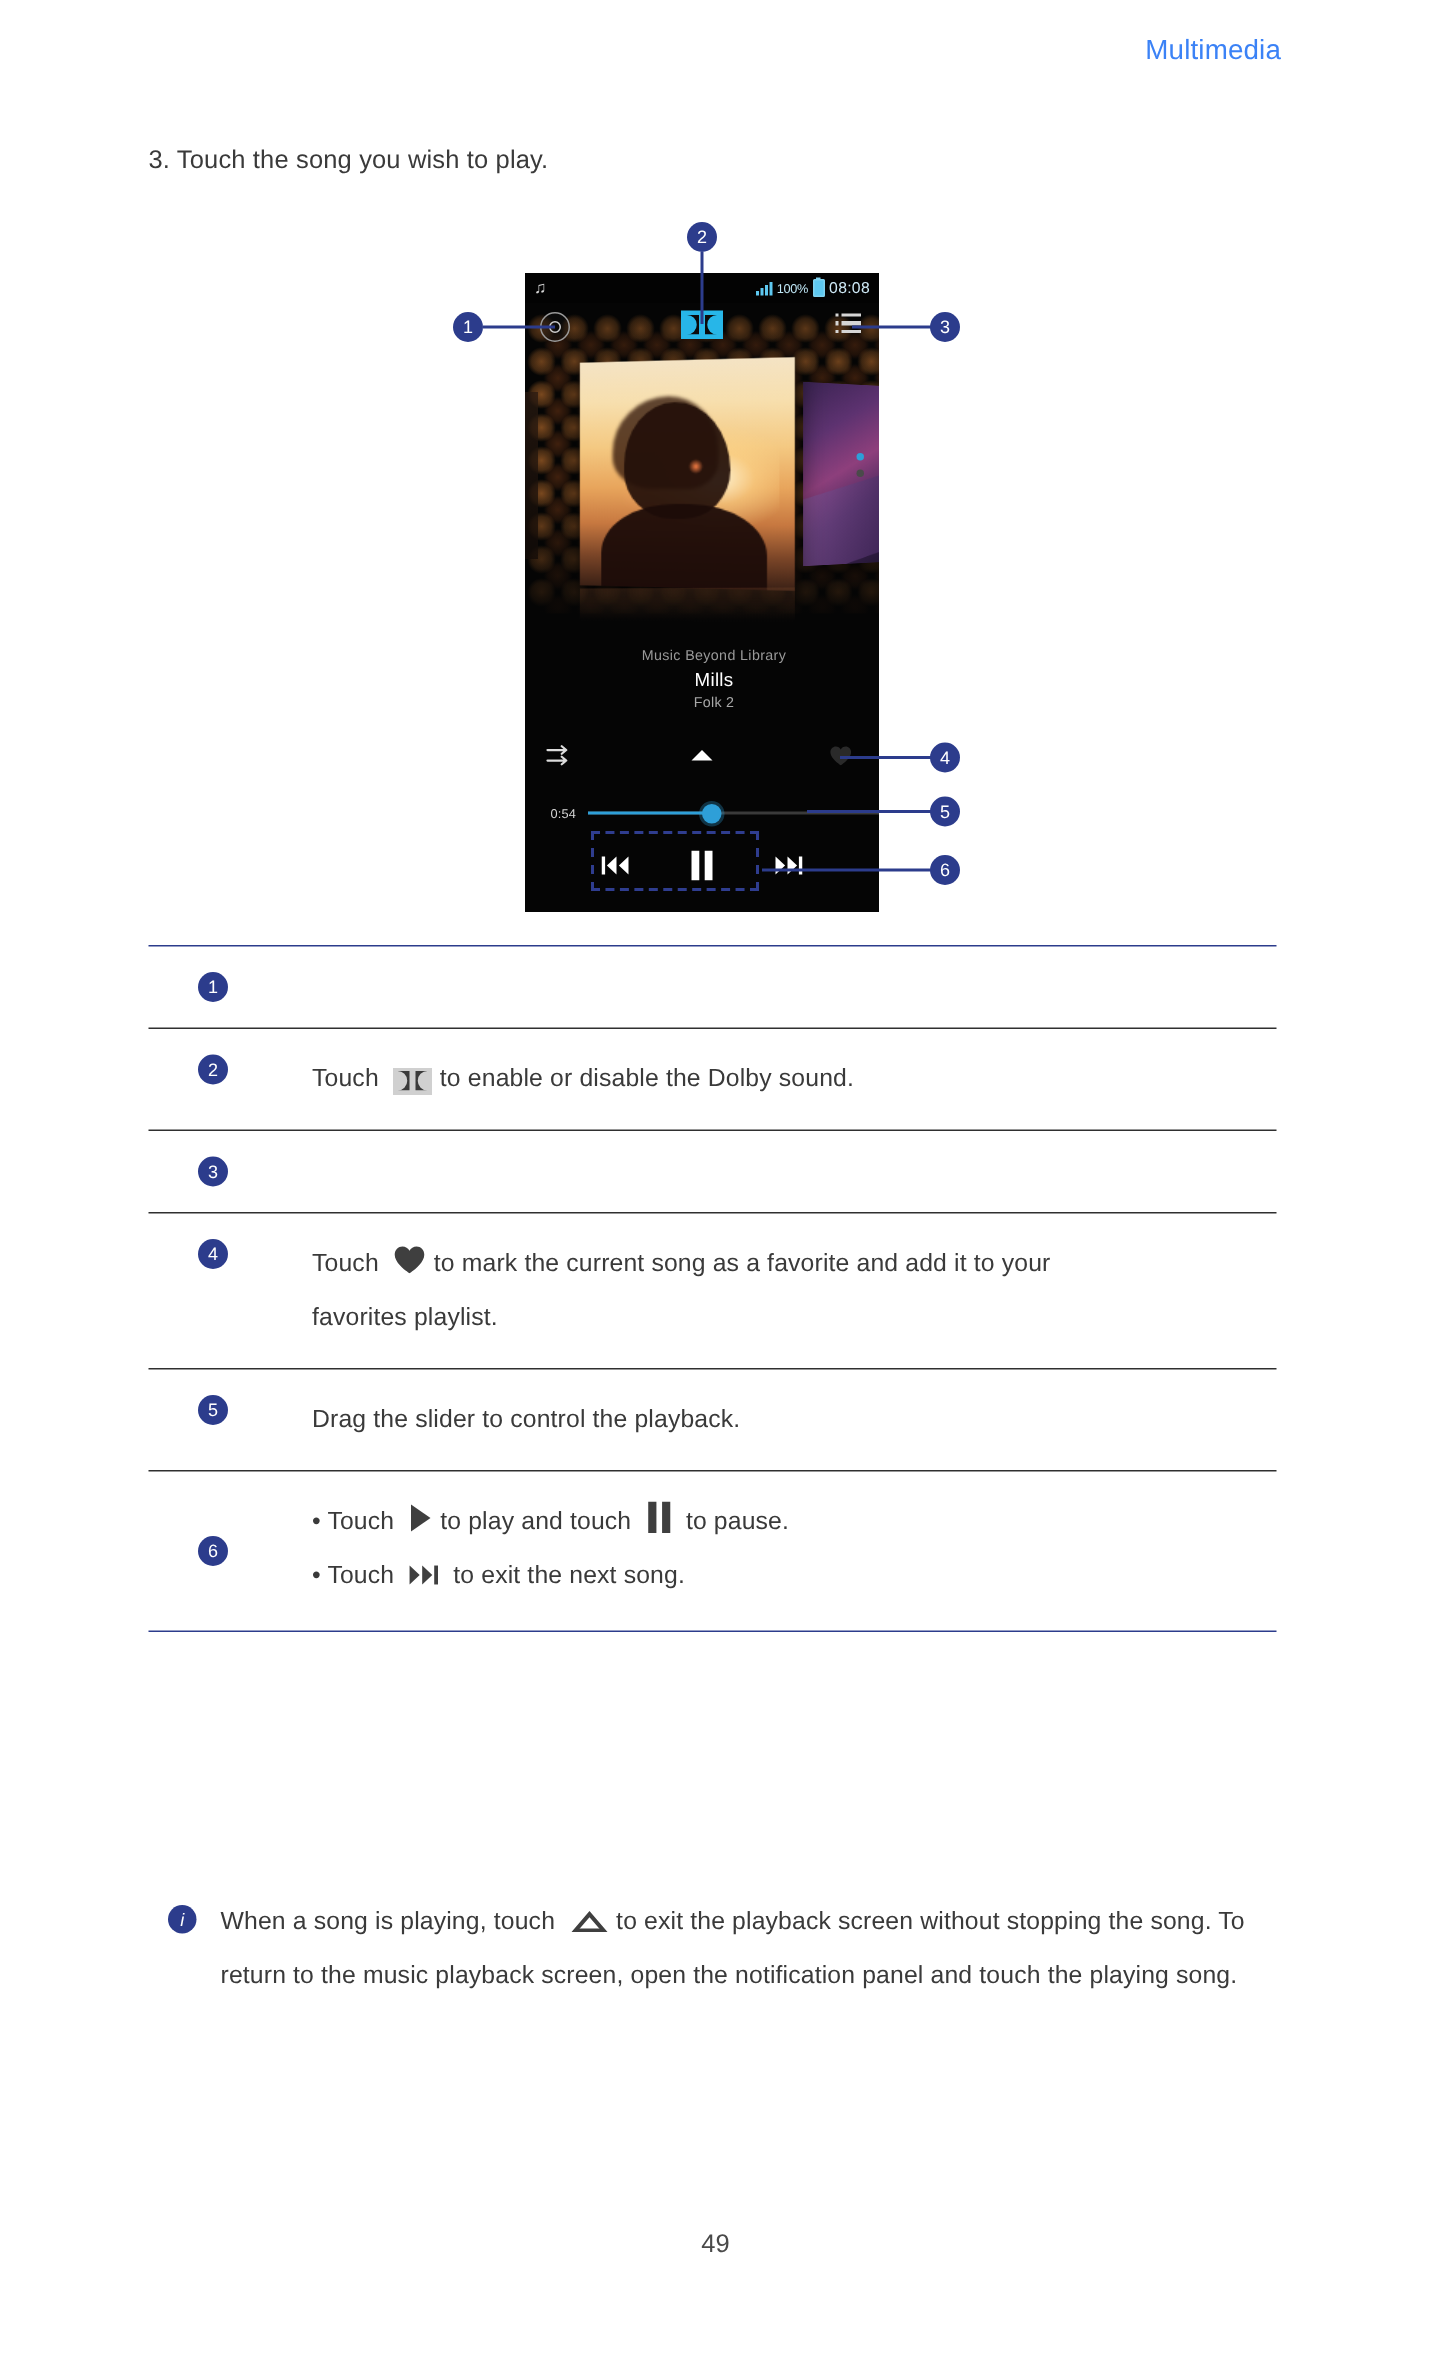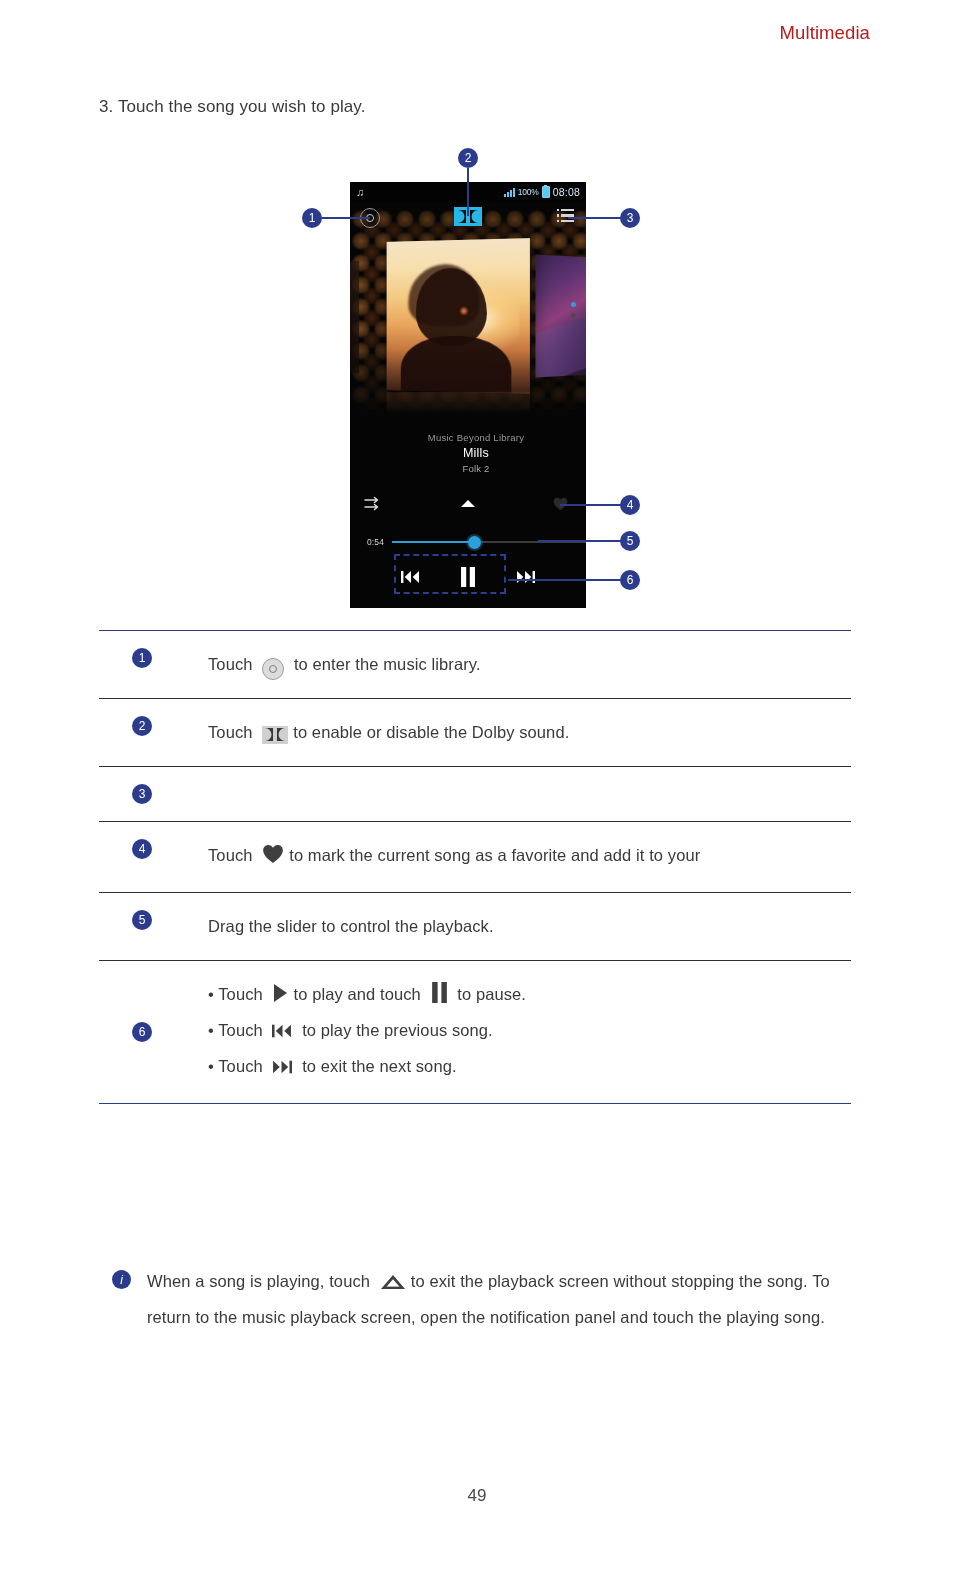--- a/index.html
+++ b/index.html
@@ -13,23 +13,23 @@
     position: relative;
     font-family: "Liberation Sans", sans-serif;
     color: #3a3a3a;
     overflow: hidden;
   }
 
   
   .page-header {
     position: absolute;
     top: 22px;
-    right: 84px;
+    right: 100px;
     font-size: 18.5px;
-    color: #b91c1c;
+    color: #3b82f6;
     letter-spacing: .1px;
   }
 
   
   .step-line {
     position: absolute;
     top: 97px;
     left: 99px;
     font-size: 17px;
     color: #3a3a3a;
@@ -491,25 +491,20 @@
 
 <div class="cal-badge" style="left:620px; top:570px;">6</div>
 <div class="cal-line cal-h" style="left:508px; top:579px; width:114px;"></div>
 
 <div class="legend">
 
   <div class="rule accent"></div>
 
   <div class="lrow">
     <div class="num">1</div>
-    <div class="body">
-      <span>Touch</span>
-      <span class="inline-ico ic-lib"></span>
-      <span>to enter the music library.</span>
-    </div>
   </div>
   <div class="rule"></div>
 
   <div class="lrow">
     <div class="num">2</div>
     <div class="body">
       <span>Touch</span>
       <span class="inline-ico ic-dolby">
         <svg width="20" height="13" viewBox="0 0 20 13" aria-hidden="true">
           <path d="M0 0 H8 V13 H0 A6.5 6.5 0 0 0 0 0 Z" fill="#3a3a3a"></path>
@@ -527,20 +522,21 @@
 
   <div class="lrow">
     <div class="num">4</div>
     <div class="body">
       <span>Touch</span>
       <span class="inline-ico">
         <svg width="22" height="20" viewBox="0 0 15 14" aria-hidden="true">
           <path d="M7.5 13.2 C7.5 13.2 0.6 8.8 0.6 4.5 C0.6 2.2 2.3 0.7 4.2 0.7 C5.6 0.7 6.9 1.5 7.5 2.7 C8.1 1.5 9.4 0.7 10.8 0.7 C12.7 0.7 14.4 2.2 14.4 4.5 C14.4 8.8 7.5 13.2 7.5 13.2 Z" fill="#3f3f3f"></path>
         </svg>
       </span><span>to mark the current song as a favorite and add it to your</span>
+      <span class="sub">favorites playlist.</span>
     </div>
   </div>
   <div class="rule"></div>
 
   <div class="lrow">
     <div class="num">5</div>
     <div class="body">Drag the slider to control the playback.</div>
   </div>
   <div class="rule"></div>
 
@@ -559,31 +555,20 @@
             <rect x="1" y="0" width="5.2" height="20" fill="#3f3f3f"></rect>
             <rect x="9.8" y="0" width="5.2" height="20" fill="#3f3f3f"></rect>
           </svg>
         </span>
         <span>to pause.</span>
       </span>
       <span class="sub">
         <span>• Touch</span>
         <span class="inline-ico">
           <svg width="20" height="16" viewBox="0 0 19 14" aria-hidden="true">
-            <rect x="0" y="1" width="2.4" height="12" fill="#3f3f3f"></rect>
-            <path d="M10 1 L10 13 L3.6 7 Z" fill="#3f3f3f"></path>
-            <path d="M18 1 L18 13 L11.6 7 Z" fill="#3f3f3f"></path>
-          </svg>
-        </span>
-        <span>to play the previous song.</span>
-      </span>
-      <span class="sub">
-        <span>• Touch</span>
-        <span class="inline-ico">
-          <svg width="20" height="16" viewBox="0 0 19 14" aria-hidden="true">
             <path d="M1 1 L1 13 L7.4 7 Z" fill="#3f3f3f"></path>
             <path d="M9 1 L9 13 L15.4 7 Z" fill="#3f3f3f"></path>
             <rect x="16.6" y="1" width="2.4" height="12" fill="#3f3f3f"></rect>
           </svg>
         </span>
         <span>to exit the next song.</span>
       </span>
     </div>
   </div>
   <div class="rule accent"></div>

